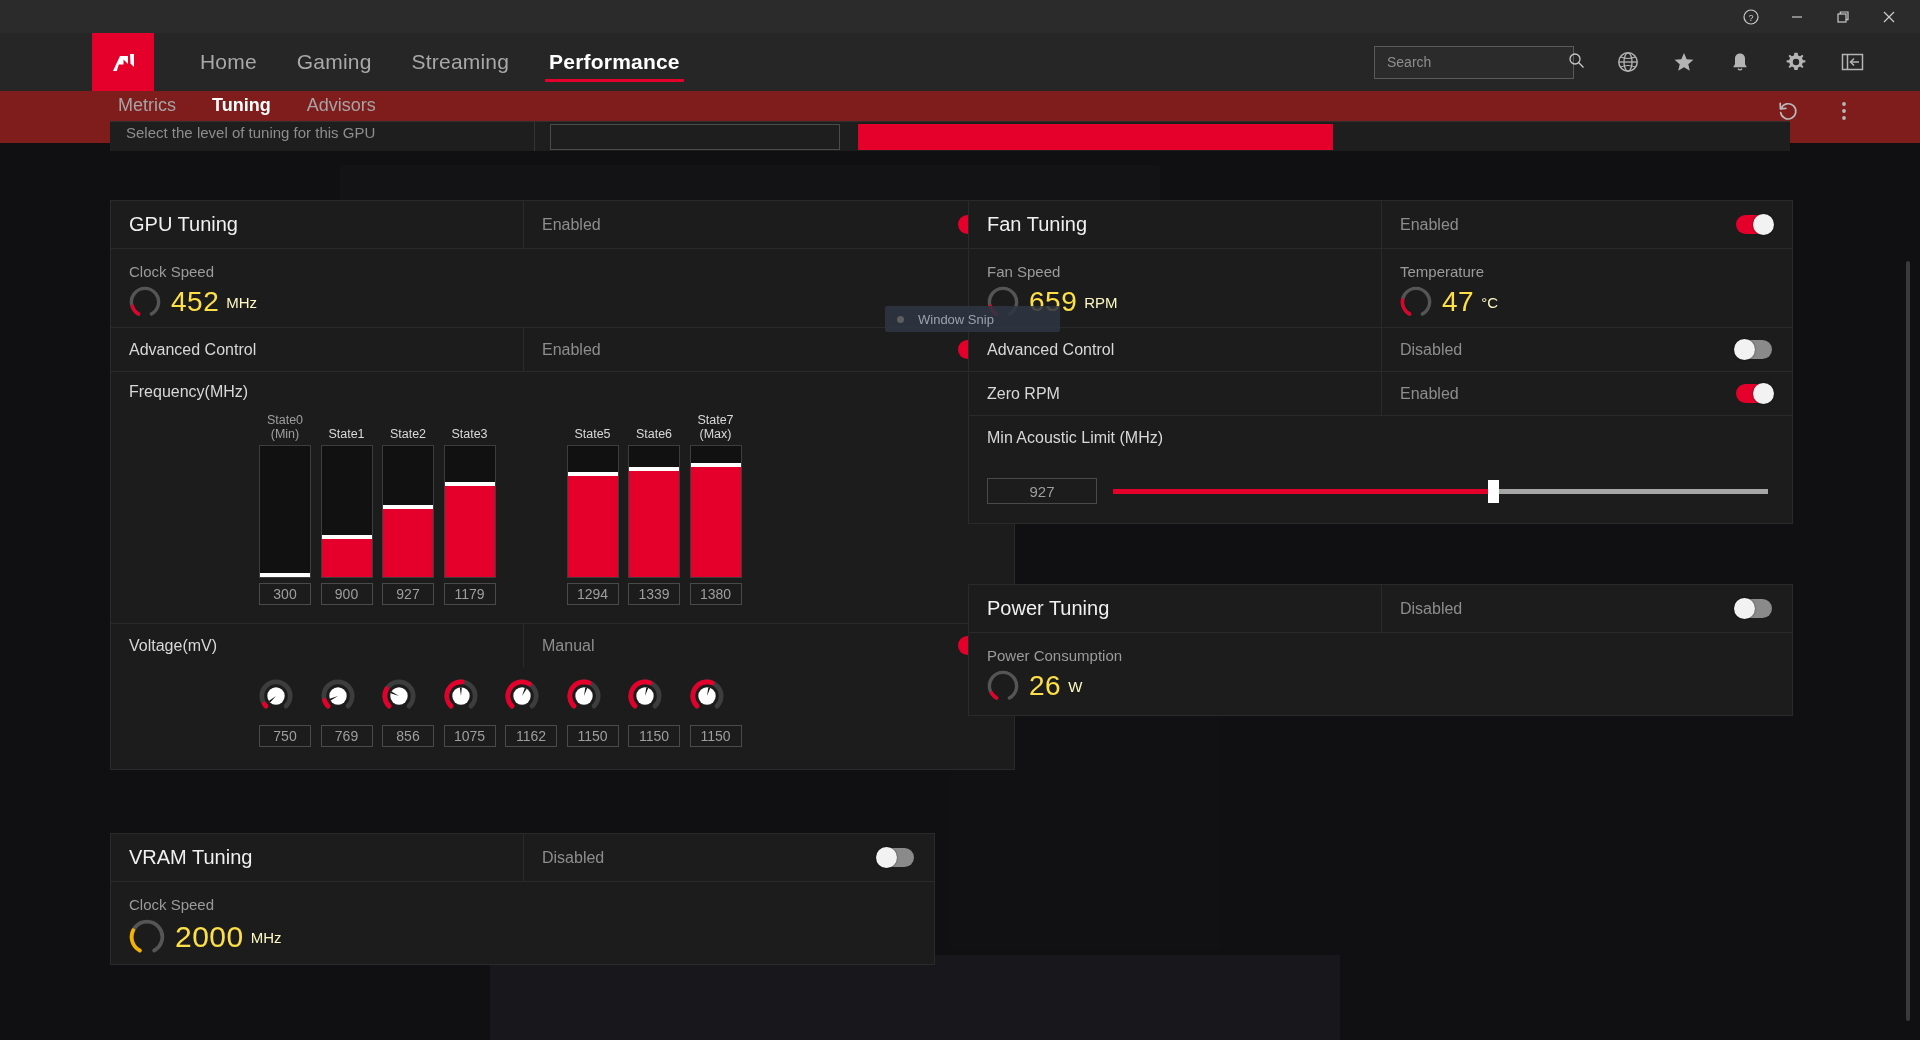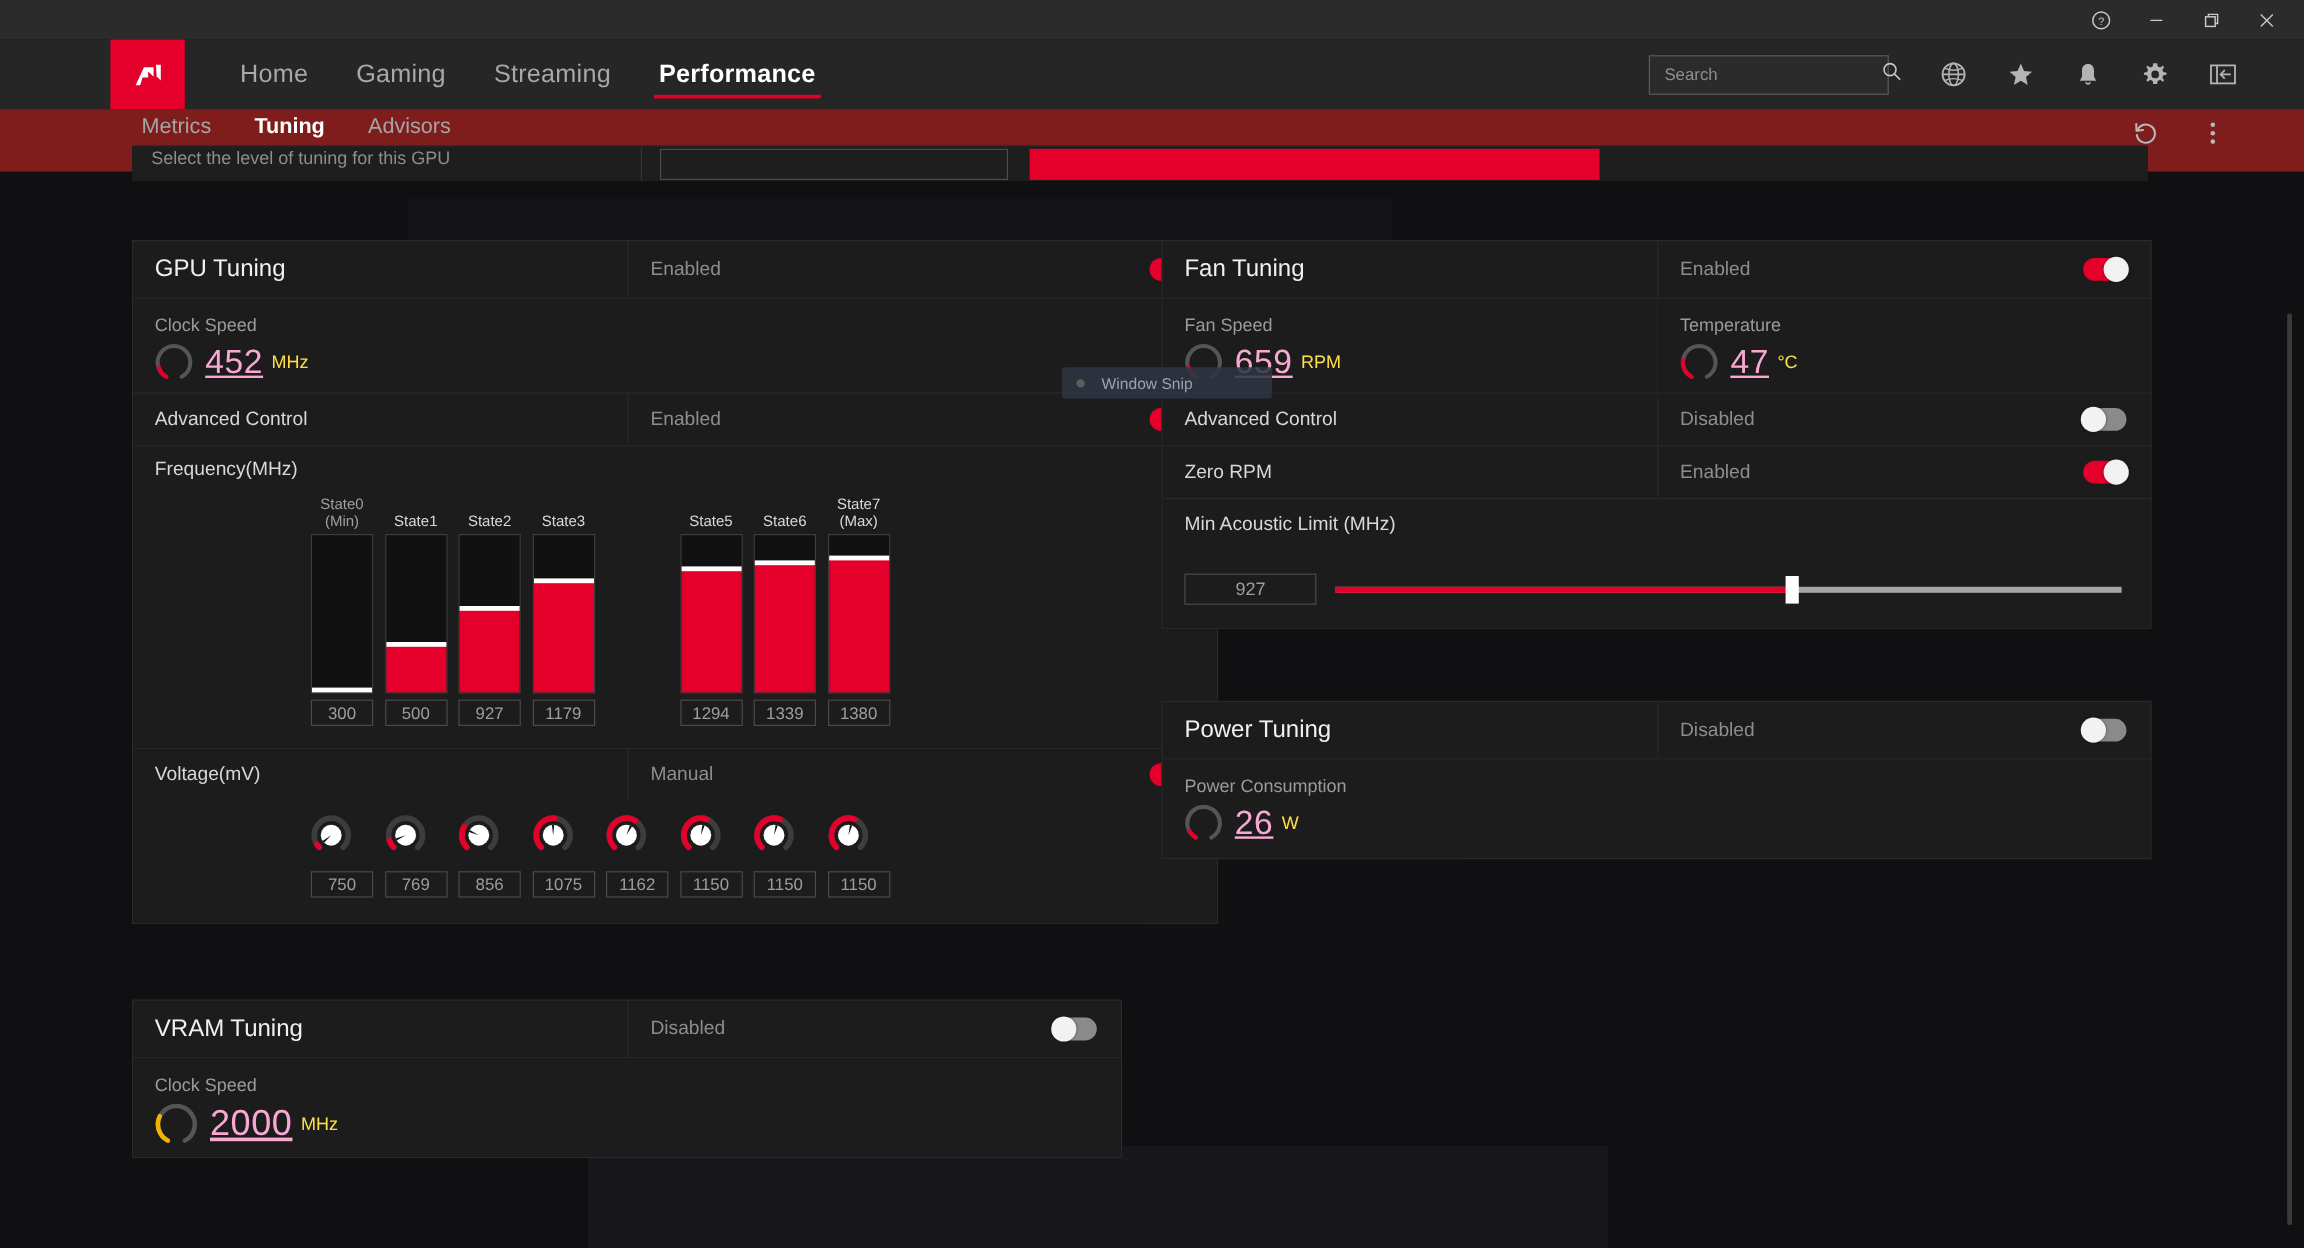--- a/index.html
+++ b/index.html
@@ -132,22 +132,22 @@
     background: #f2f2f2; box-shadow: 0 0 2px rgba(0,0,0,.6);
   }
   .toggle.on  .knob { right: -2px; }
   .toggle.off .knob { left: -2px; }
 
   
   .metric { padding: 14px 0 16px 18px; background: #1c1c1c; }
   .metric .m-label { font-size: 15px; color: #9b9b9b; margin-bottom: 6px; }
   .metric .m-value { display: flex; align-items: center; }
   .gauge { width: 32px; height: 32px; margin-right: 10px; flex: none; }
-  .m-num { font-size: 28px; color: #f9a8d4; font-weight: 500; letter-spacing: .5px; text-decoration: underline; }
-  .m-unit { font-size: 15px; color: #fde047; margin-left: 7px; }
+  .m-num { font-size: 28px; color: #fde047; font-weight: 500; letter-spacing: .5px; }
+  .m-unit { font-size: 15px; color: #fef9c3; margin-left: 7px; }
 
   .metric-split { display: flex; }
   .metric-split > .metric { flex: none; }
   .metric-split > .metric.left  { width: 413px; border-right: 1px solid #2a2a2a; }
   .metric-split > .metric.right { flex: 1; }
 
   
   .freqchart { position: relative; background: #1c1c1c; height: 212px; }
   .fc-col { position: absolute; top: 0; width: 52px; }
   .fc-label {
@@ -387,21 +387,21 @@
             <div class="fc-num">300</div>
           </div>
           <div class="fc-col" style="left: 209.5px;">
             <div class="fc-label">
               <span>State1</span>
             </div>
             <div class="fc-bar">
               <div class="fc-fill" style="height: 39px;"></div>
               <div class="fc-cap" style="bottom: 38px;"></div>
             </div>
-            <div class="fc-num">500</div>
+            <div class="fc-num">900</div>
           </div>
           <div class="fc-col" style="left: 271px;">
             <div class="fc-label">
               <span>State2</span>
             </div>
             <div class="fc-bar">
               <div class="fc-fill" style="height: 69px;"></div>
               <div class="fc-cap" style="bottom: 68px;"></div>
             </div>
             <div class="fc-num">927</div>

